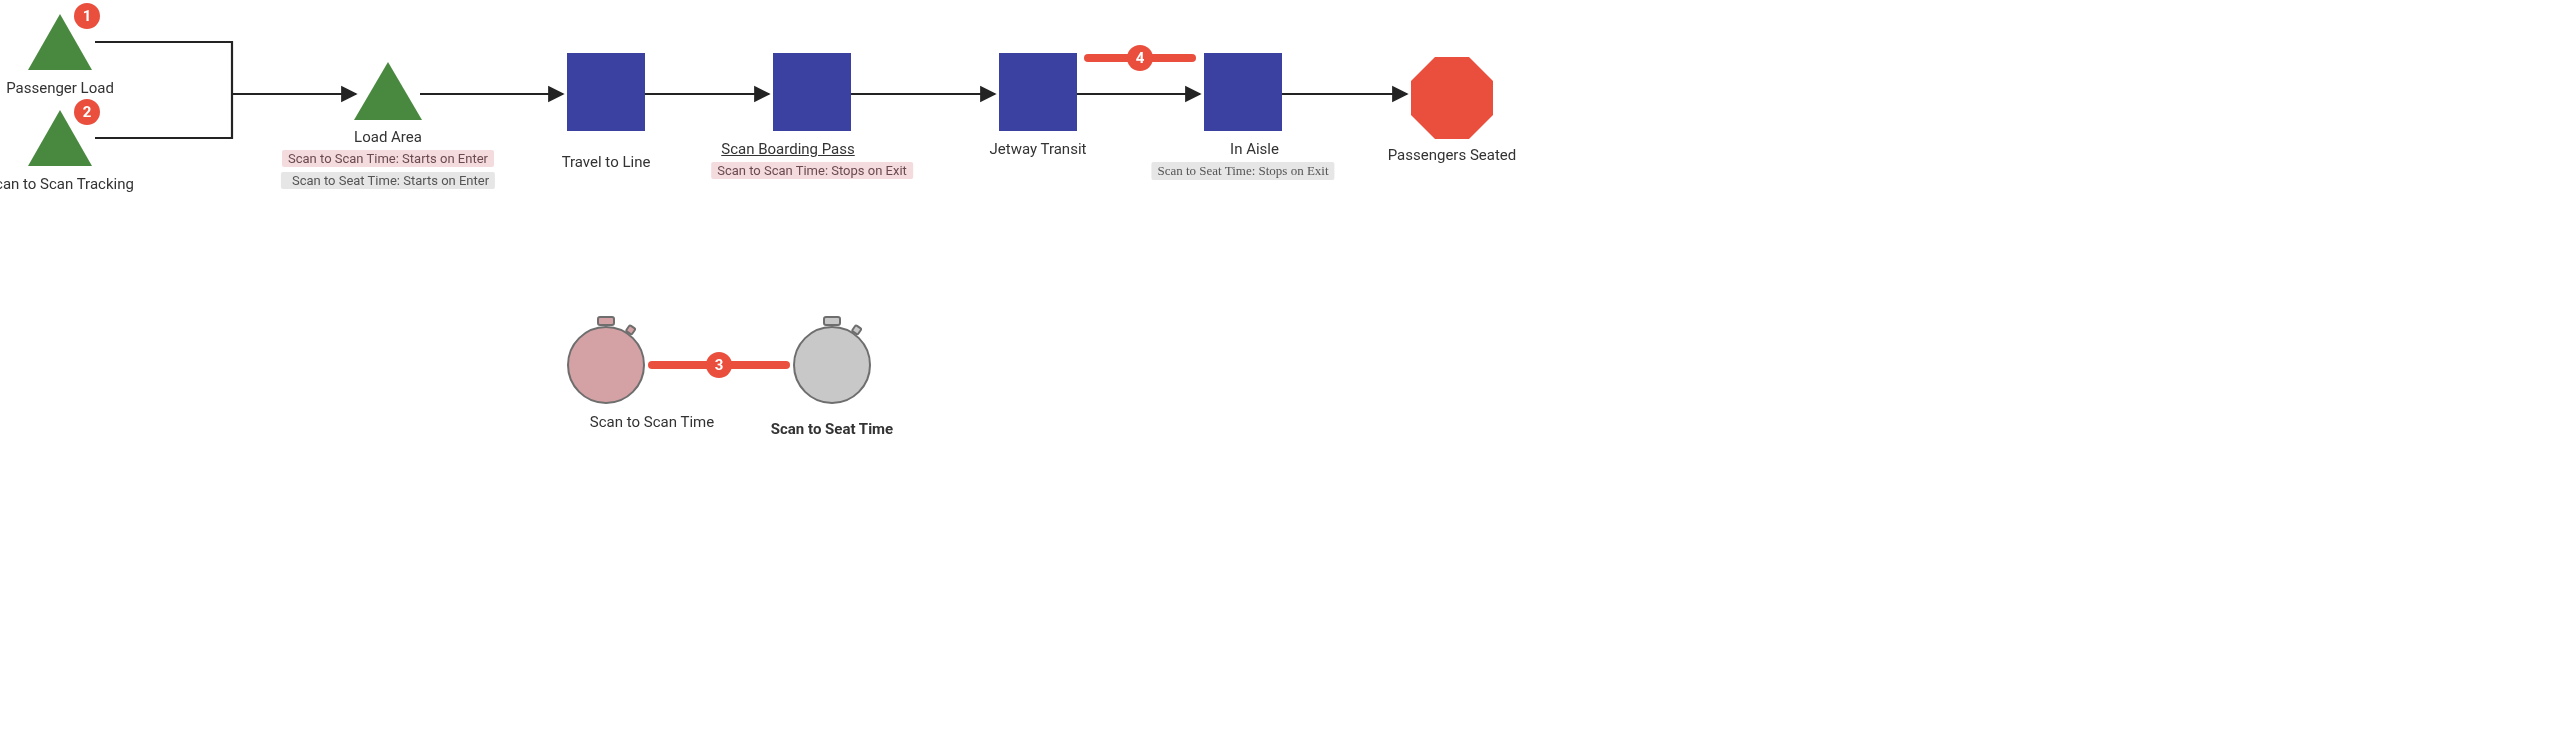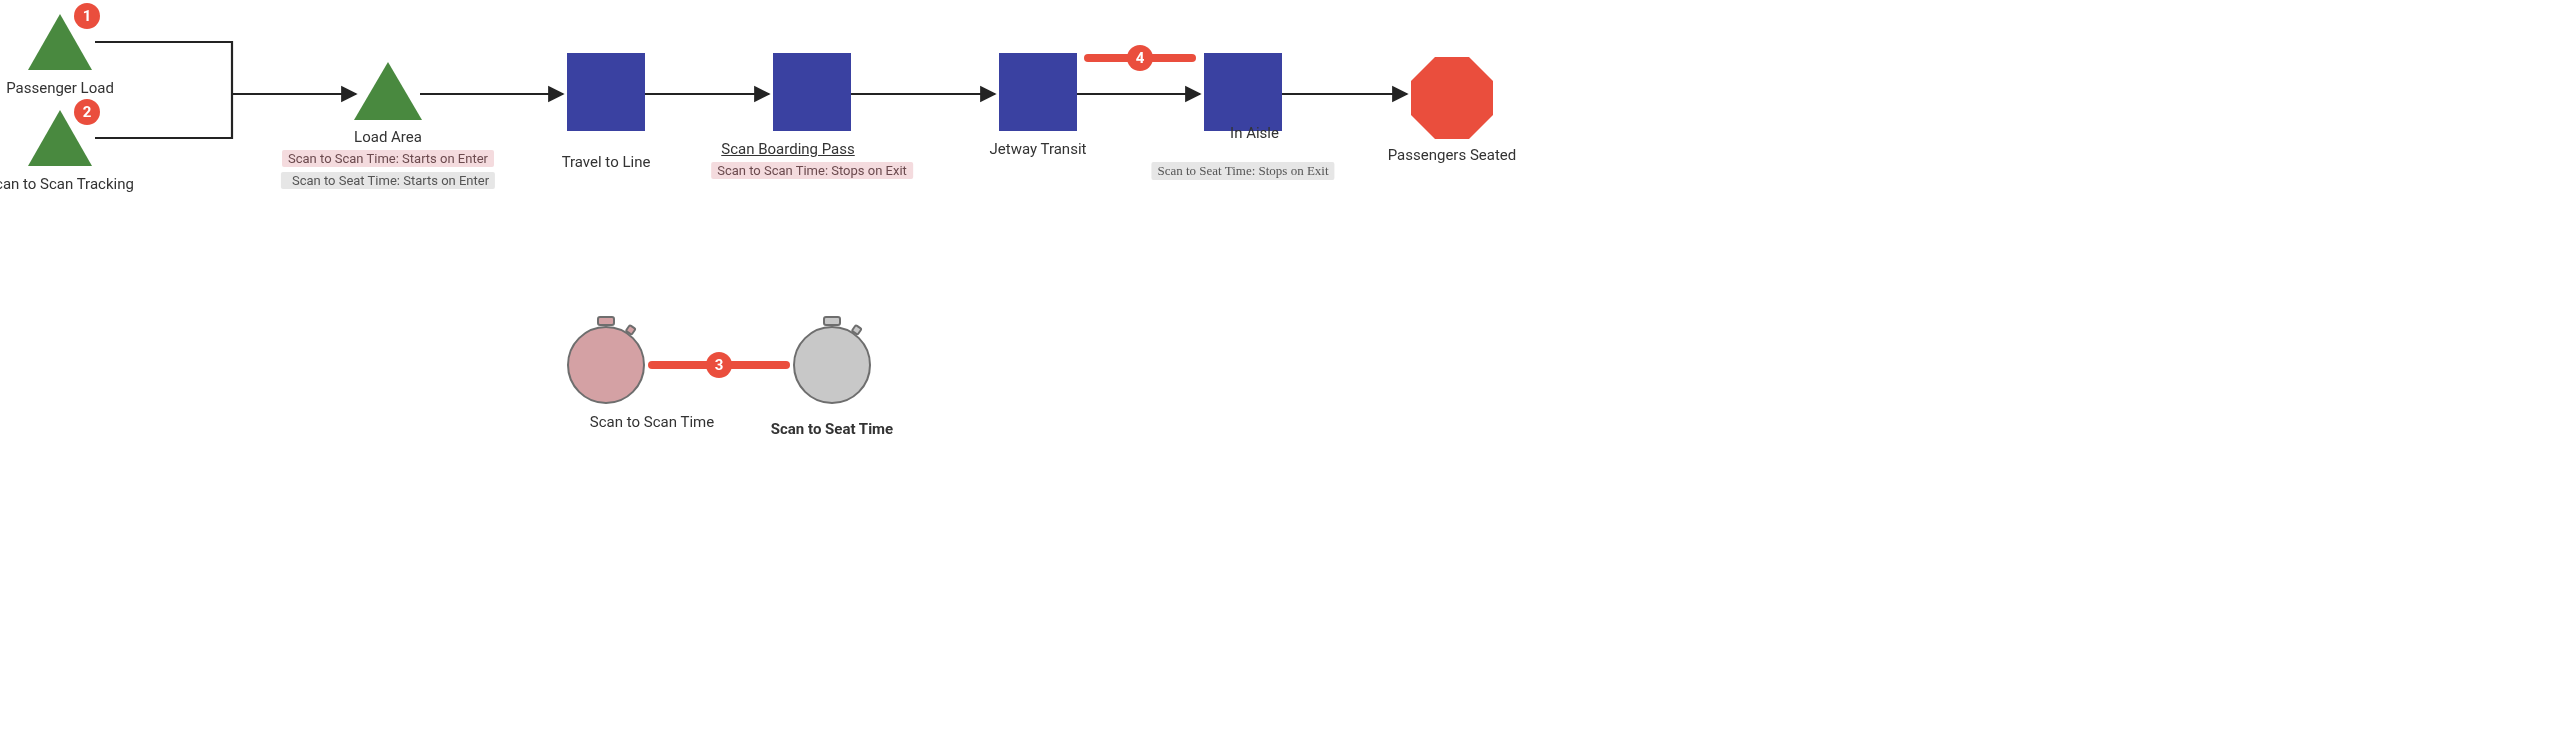--- a/index.html
+++ b/index.html
@@ -62,21 +62,21 @@
     <rect x="853" y="326" width="7" height="7" rx="1.5" fill="#c8c8c8" stroke="#6e6e6e" stroke-width="2" transform="rotate(35 856 330)"></rect>
   </g>
 </svg>
 
 <div class="lbl" style="left:60px;top:79px;">Passenger Load</div>
 <div class="lbl" style="left:60px;top:175px;">Scan to Scan Tracking</div>
 <div class="lbl" style="left:388px;top:128px;">Load Area</div>
 <div class="lbl" style="left:606px;top:140px;margin-top:13px;">Travel to Line</div>
 <div class="lbl" style="left:788px;top:140px;text-decoration:underline;">Scan Boarding Pass</div>
 <div class="lbl" style="left:1038px;top:140px;">Jetway Transit</div>
-<div class="lbl" style="left:1243px;top:124px;padding-left:23px;">In Aisle</div>
+<div class="lbl" style="left:1243px;top:140px;padding-left:23px;">In Aisle</div>
 <div class="lbl" style="left:1452px;top:146px;">Passengers Seated</div>
 <div class="lbl" style="left:606px;top:413px;margin-left:46px;">Scan to Scan Time</div>
 <div class="lbl" style="left:832px;top:420px;font-weight:bold;">Scan to Seat Time</div>
 
 <div class="tag tag-pink" style="left:388px;top:150px;">Scan to Scan Time: Starts on Enter</div>
 <div class="tag tag-grey" style="left:388px;top:172px;padding-left:11px;">Scan to Seat Time: Starts on Enter</div>
 <div class="tag tag-pink" style="left:812px;top:162px;text-align:center;">Scan to Scan Time: Stops on Exit</div>
 <div class="tag tag-grey" style="left:1243px;top:162px;font-family:Liberation Serif, serif;">Scan to Seat Time: Stops on Exit</div>
 
 <div class="bar" style="left:648px;top:365px;width:142px;"></div>

